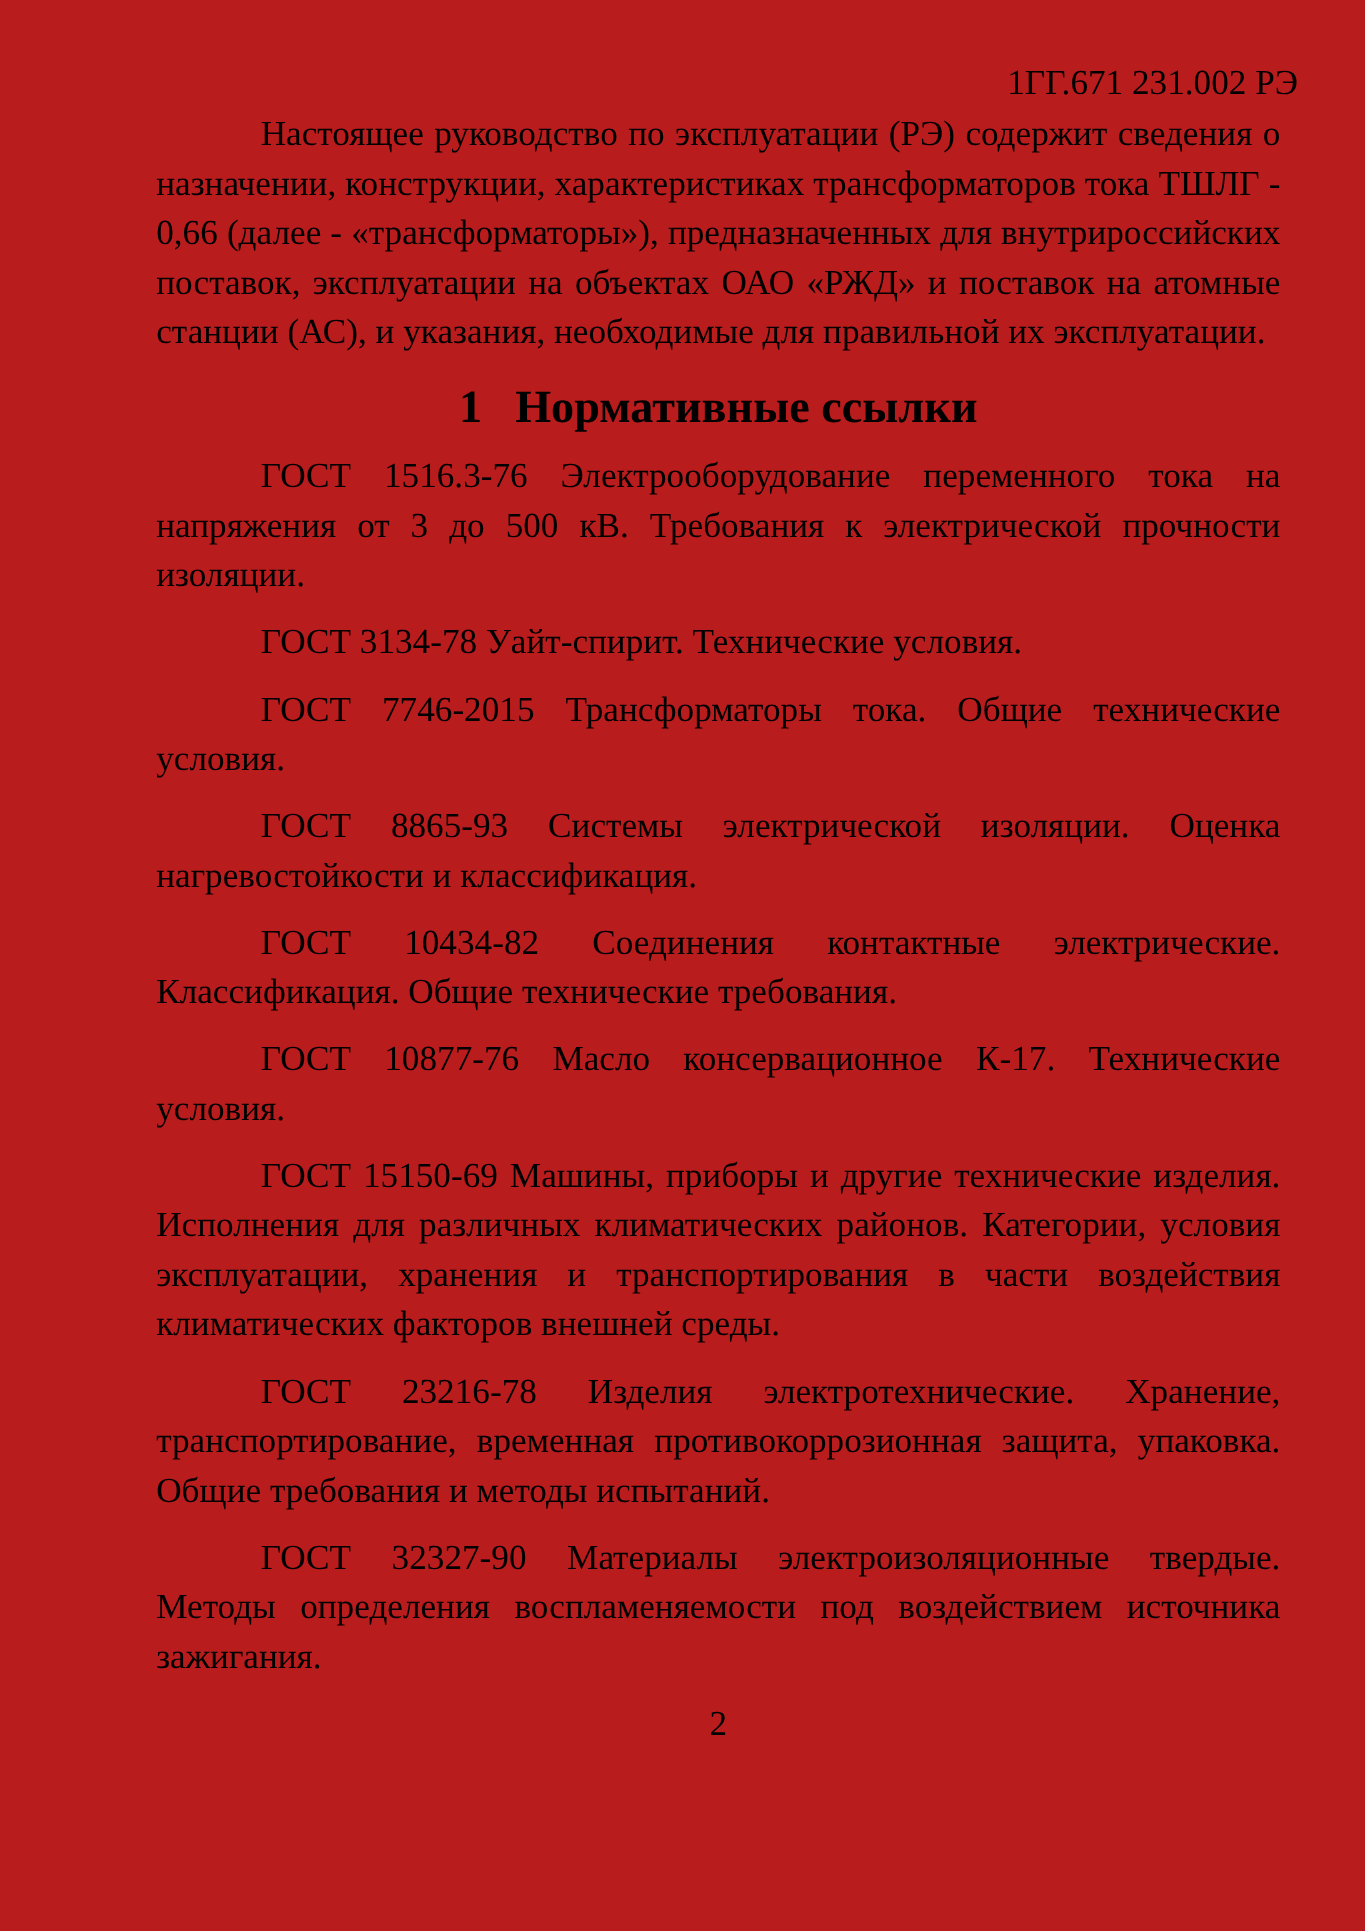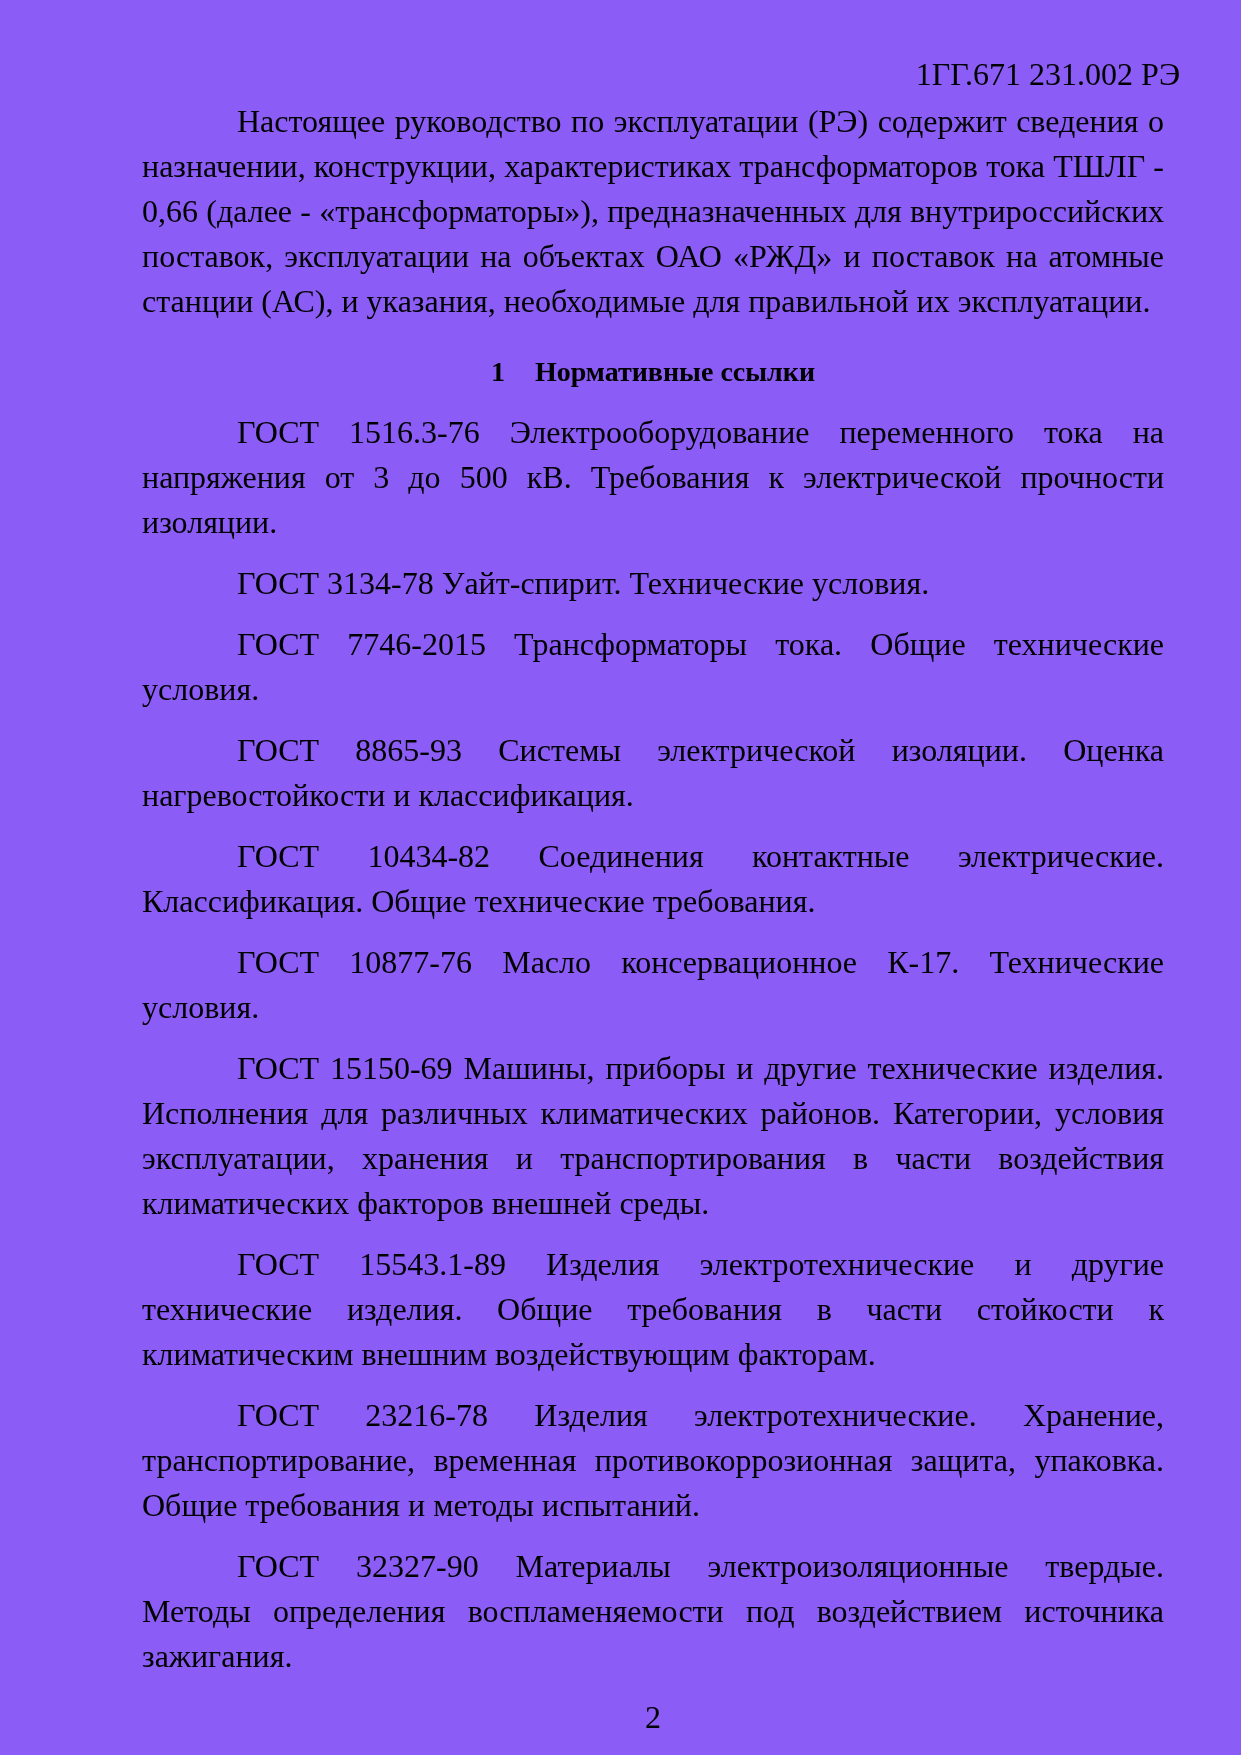--- a/index.html
+++ b/index.html
@@ -4,21 +4,21 @@
 <style>
   html, body {
     margin: 0;
     padding: 0;
     background: #ffffff;
   }
   .page {
     position: relative;
     width: 1241px;
     height: 1755px;
-    background: #8b5cf6;
+    background: #b91c1c;
     color: #000000;
     font-family: "Liberation Serif", "DejaVu Serif", serif;
     font-size: 32px;
     line-height: 45px;
     overflow: hidden;
   }
   .doc-header {
     position: absolute;
     top: 52px;
     left: 126px;
@@ -31,21 +31,21 @@
     top: 83px;
     left: 126px;
     width: 1054px;
     text-align: justify;
   }
   .para {
     margin: 16px;
     text-indent: 95px;
   }
   .section-heading {
-    font-size: 28px;
+    font-size: 42px;
     font-weight: bold;
     line-height: 45px;
     text-align: center;
     text-indent: 0;
     margin: 25px 0 13px 0;
   }
   .sec-num {
     margin-right: 30px;
   }
   .clause-num {
@@ -89,21 +89,20 @@
         <p class="para">ГОСТ 7746-2015 Трансформаторы тока. Общие технические условия.</p>
 
         <p class="para">ГОСТ 8865-93 Системы электрической изоляции. Оценка нагревостойкости и классификация.</p>
 
         <p class="para">ГОСТ 10434-82 Соединения контактные электрические. Классификация. Общие технические требования.</p>
 
         <p class="para">ГОСТ 10877-76 Масло консервационное К-17. Технические условия.</p>
 
         <p class="para">ГОСТ 15150-69 Машины, приборы и другие технические изделия. Исполне­ния для различных климатических районов. Категории, условия эксплуатации, хранения и транспортирования в части воздействия климатических факторов внешней среды.</p>
 
-        <p class="para">ГОСТ 15543.1-89 Изделия электротехнические и другие технические изде­лия. Общие требования в части стойкости к климатическим внешним воздей­ствующим факторам.</p>
 
         <p class="para">ГОСТ 23216-78 Изделия электротехнические. Хранение, транспортирование, временная противокоррозионная защита, упаковка. Общие требования и методы испытаний.</p>
 
         <p class="para">ГОСТ 32327-90 Материалы электроизоляционные твердые. Методы опреде­ления воспламеняемости под воздействием источника зажигания.</p>
       </div>
 
     <div class="page-number">2</div>
 
   </main>
 </div>

